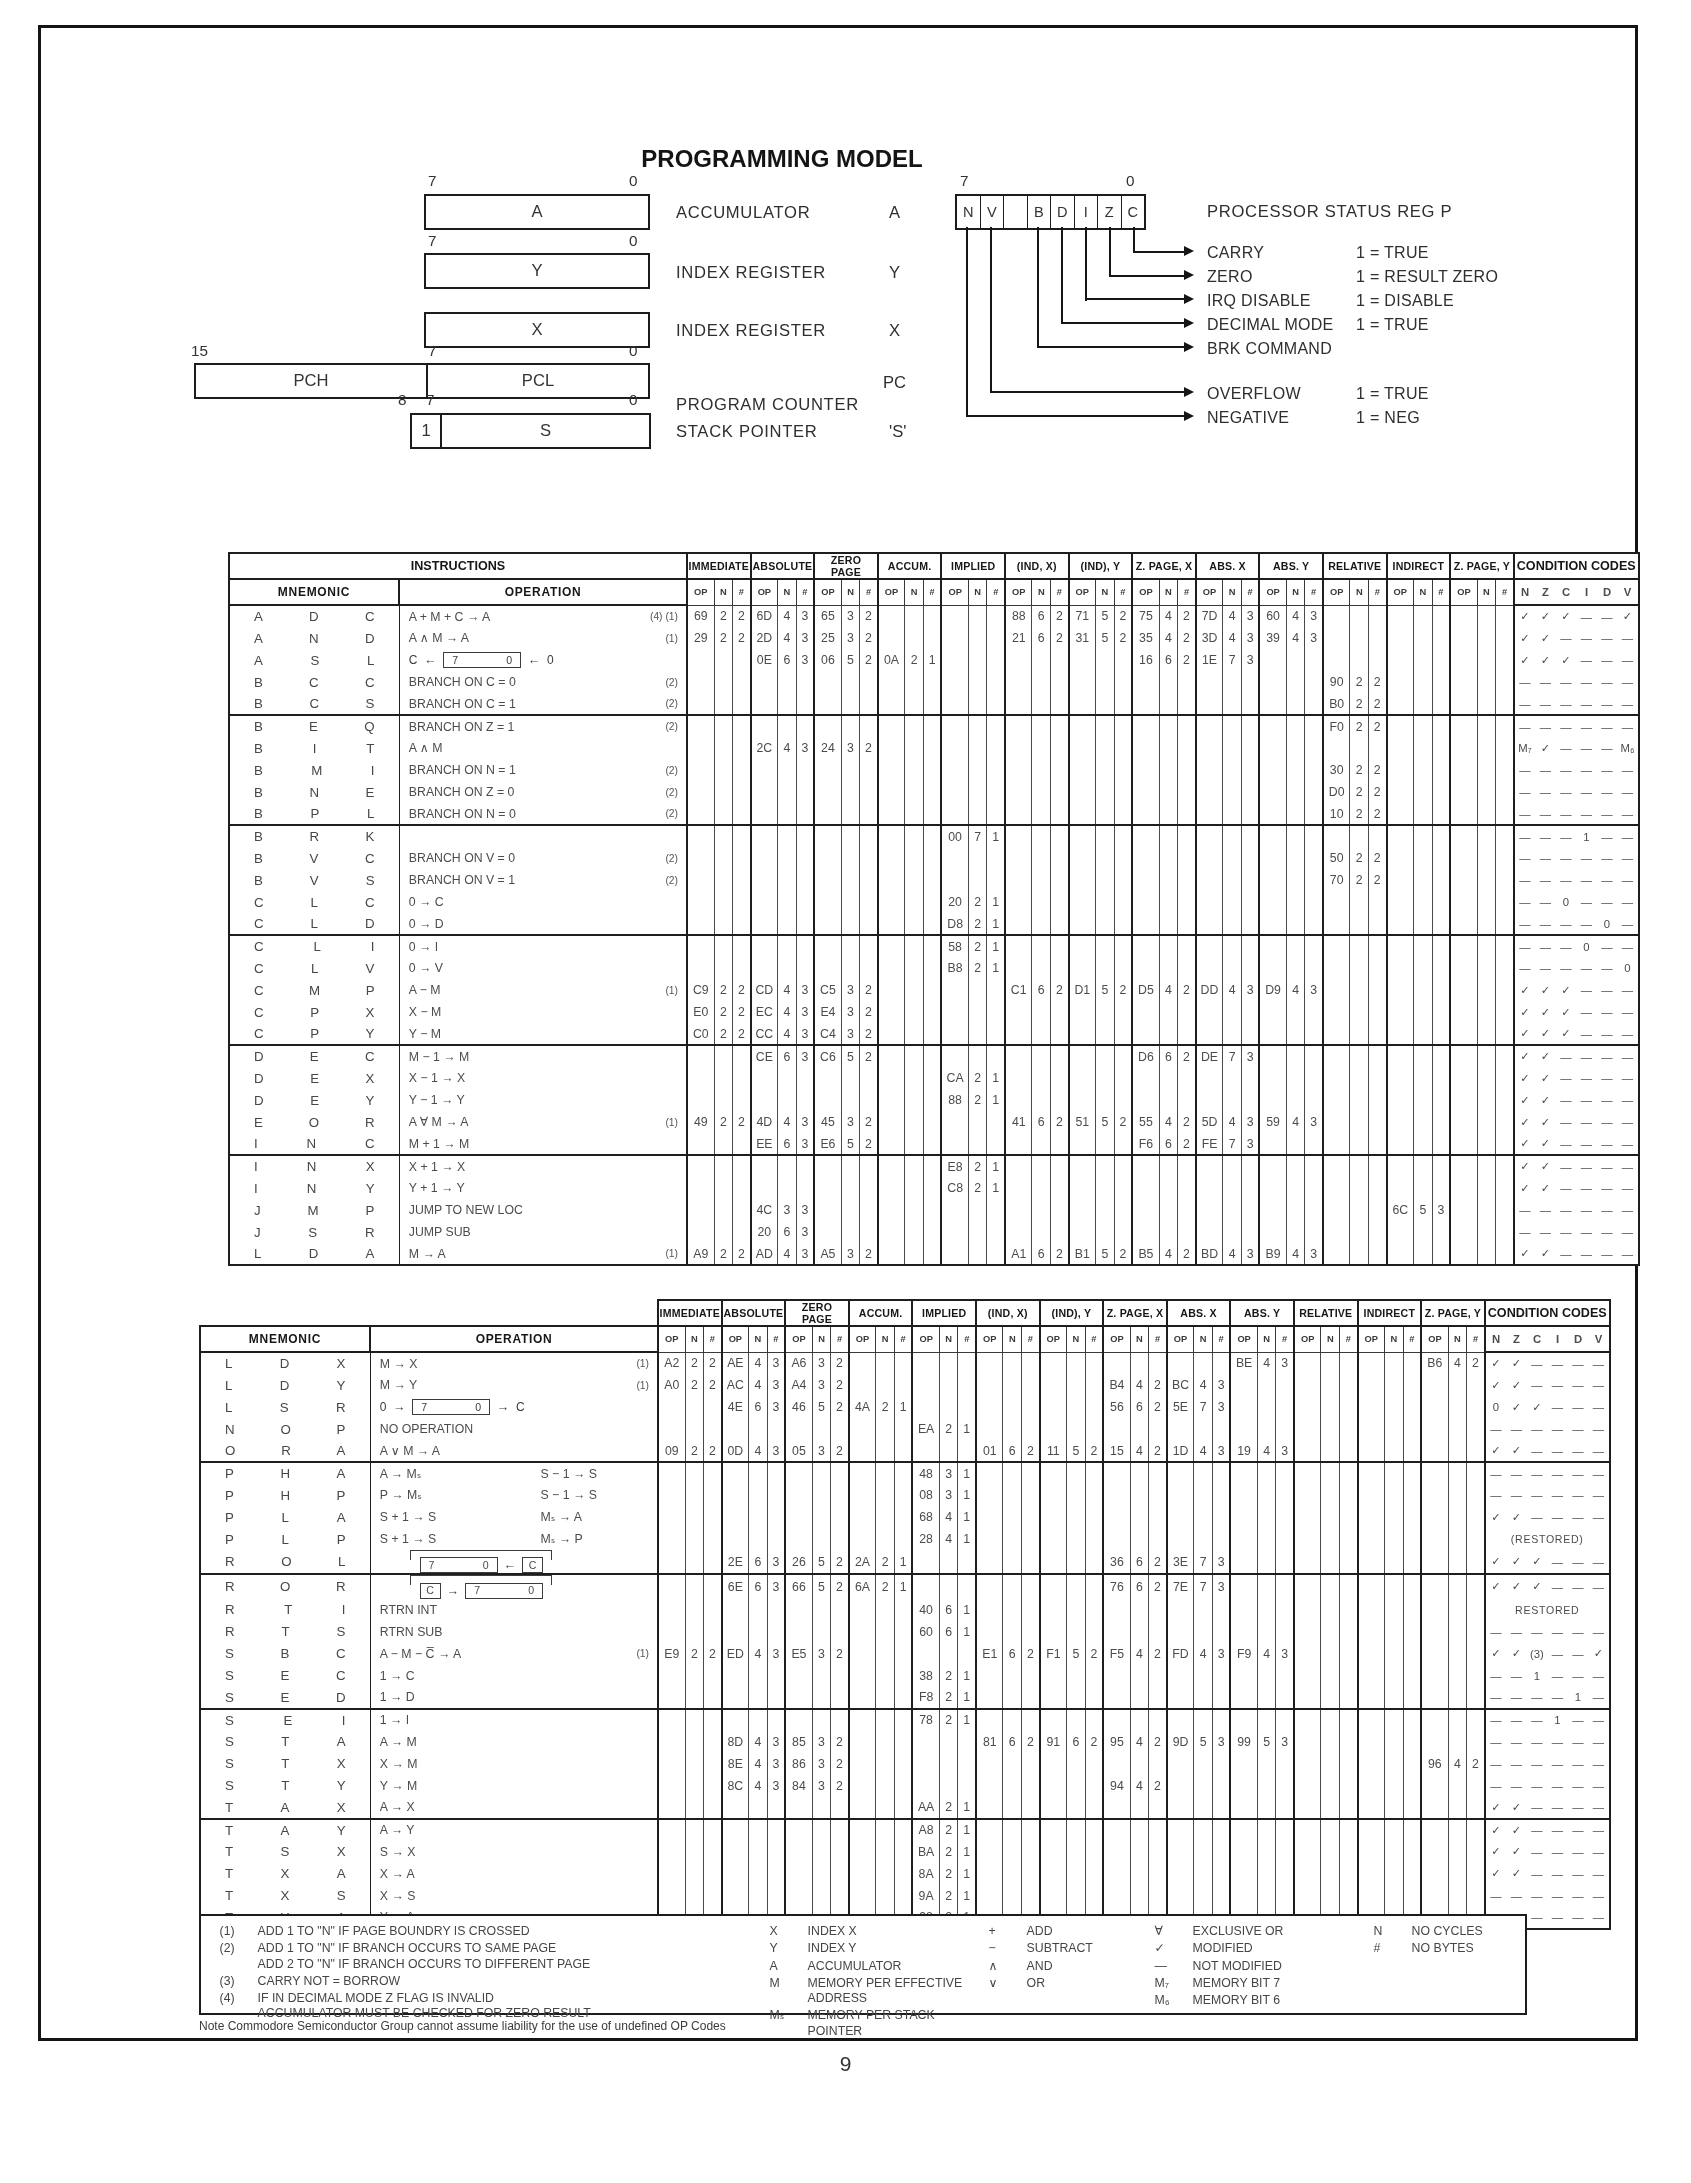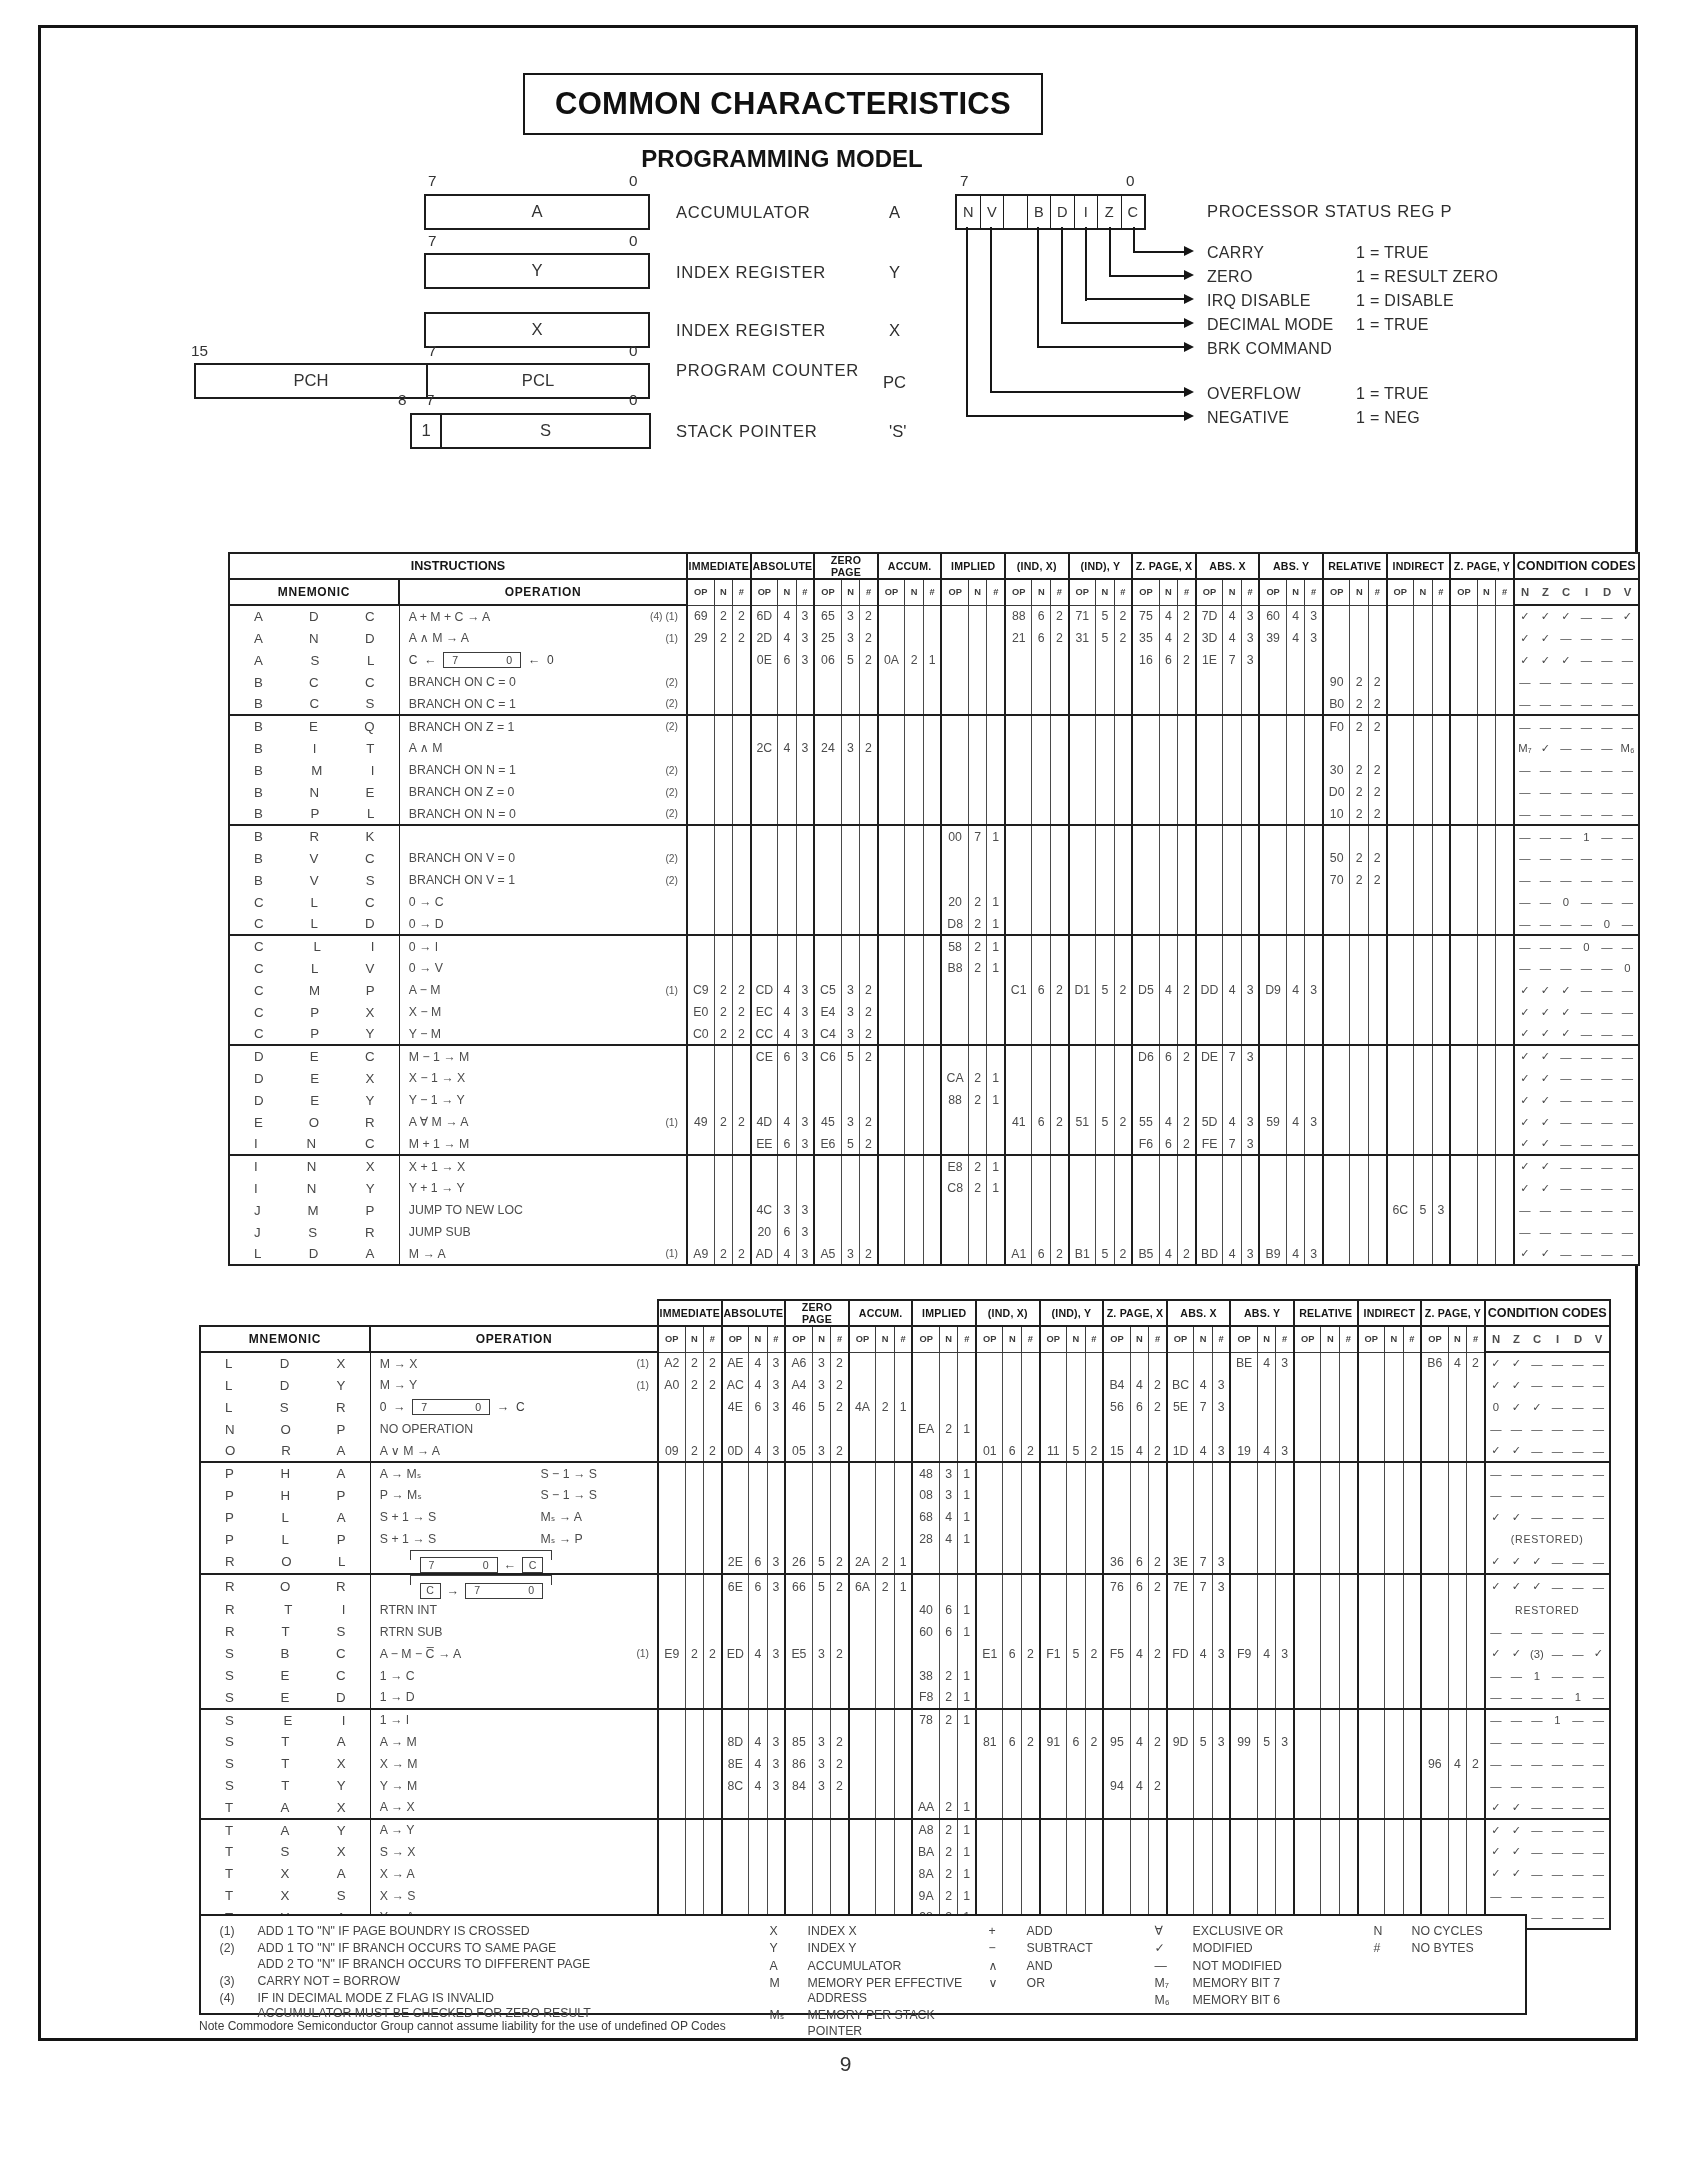--- a/index.html
+++ b/index.html
@@ -89,23 +89,20 @@
 
   #notetext{position:absolute;left:199px;top:2019px;font-size:12px;color:#3b3b3b;}
   #pagenum{position:absolute;left:0;top:2052px;width:1691px;text-align:center;font-size:21px;color:#333;}
 </style>
 </head>
 <body>
 
 <div id="page">
   <div id="frame"></div>
 
-  <div id="titlebox">
-    <span class="t">COMMON CHARACTERISTICS</span>
-  </div>
   <div id="subtitle">PROGRAMMING MODEL</div>
 
   <div>
     <span class="bit" style="left:428px;top:172px">7</span>
     <span class="bit" style="left:629px;top:172px">0</span>
     <div class="rbox" style="left:424px;top:194px;width:222px">A</div>
     <span class="rlabel" style="top:203px">ACCUMULATOR</span>
     <span class="rletter" style="top:203px">A</span>
 
     <span class="bit" style="left:428px;top:232px">7</span>
@@ -116,21 +113,21 @@
 
     <div class="rbox" style="left:424px;top:312px;width:222px">X</div>
     <span class="rlabel" style="top:321px">INDEX REGISTER</span>
     <span class="rletter" style="top:321px">X</span>
 
     <span class="bit" style="left:191px;top:342px">15</span>
     <span class="bit" style="left:428px;top:342px">7</span>
     <span class="bit" style="left:629px;top:342px">0</span>
     <div class="rbox" style="left:194px;top:363px;width:230px">PCH</div>
     <div class="rbox" style="left:426px;top:363px;width:220px">PCL</div>
-    <span class="rlabel" style="top:361px">PROGRAM COUNTER</span>
+    <span class="rlabel" style="top:395px">PROGRAM COUNTER</span>
     <span class="rletter" style="left:883px;top:373px">PC</span>
 
     <span class="bit" style="left:398px;top:391px">8</span>
     <span class="bit" style="left:426px;top:391px">7</span>
     <span class="bit" style="left:629px;top:391px">0</span>
     <div class="rbox" style="left:410px;top:413px;width:28px">1</div>
     <div class="rbox" style="left:440px;top:413px;width:207px">S</div>
     <span class="rlabel" style="top:422px">STACK POINTER</span>
     <span class="rletter" style="top:422px">'S'</span>
   </div>

